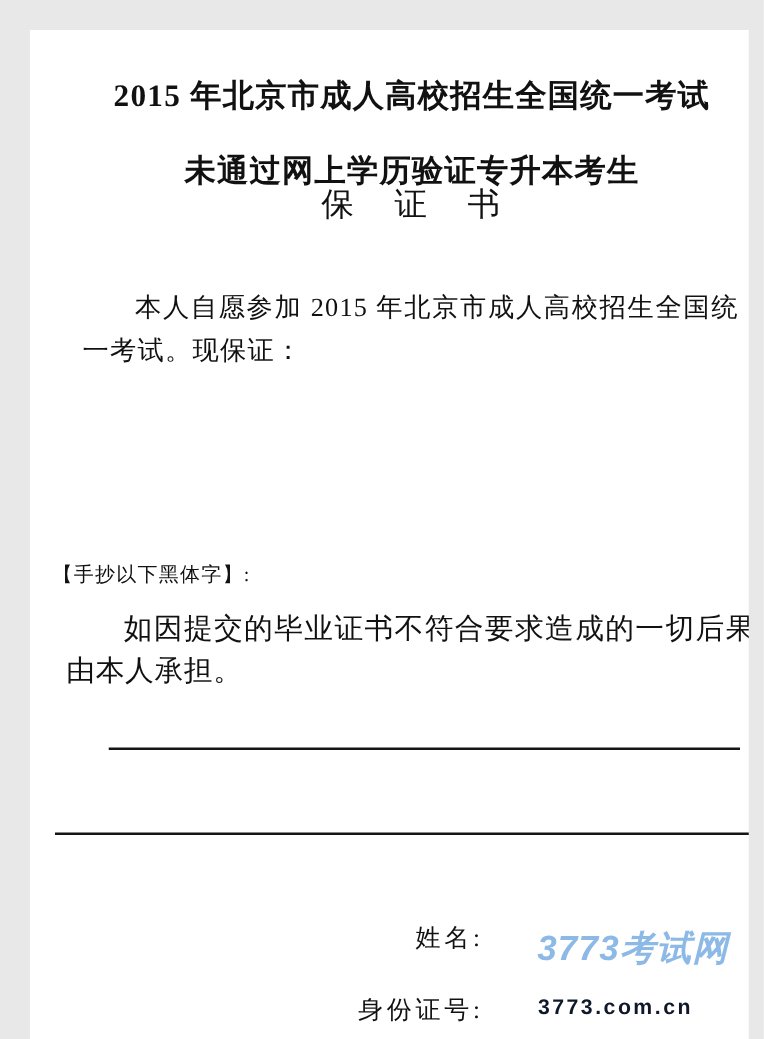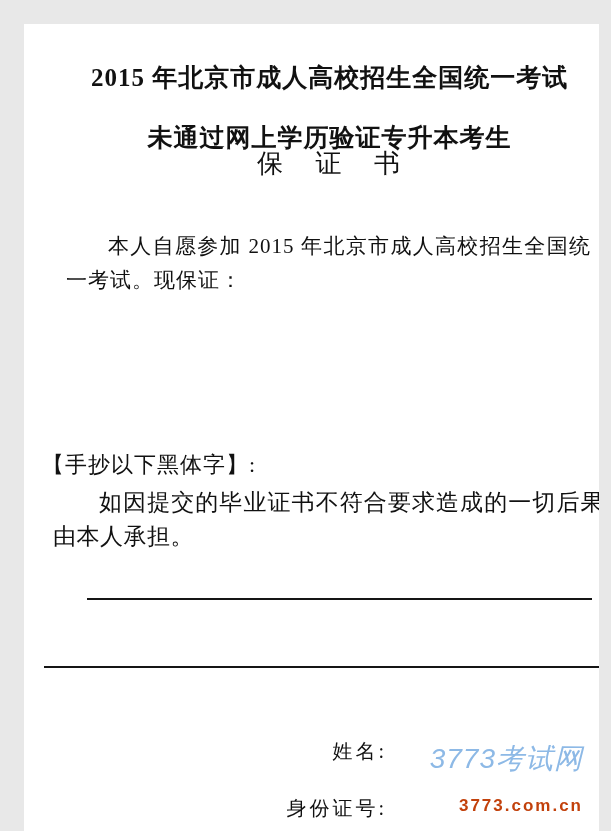--- a/index.html
+++ b/index.html
@@ -47,21 +47,21 @@
     line-height: 34px;
     text-align: justify;
     text-justify: inter-ideograph;
     letter-spacing: 1px;
   }
   .body-block p { text-indent: 2em; }
   .handcopy-label {
     position: absolute;
     top: 414px;
     left: 6px;
-    font-size: 22px;
+    font-size: 16px;
     letter-spacing: 1px;
   }
   .handcopy-text {
     position: absolute;
     top: 449px;
     left: 17px;
     right: 19px;
     font-family: "Liberation Sans", "DejaVu Sans", sans-serif;
     font-size: 23px;
     font-weight: normal;
@@ -90,21 +90,21 @@
   .watermark {
     position: absolute;
     right: 28px;
     bottom: 16px;
     text-align: center;
     font-family: "Liberation Sans", "DejaVu Sans", sans-serif;
     line-height: 1.05;
   }
   .watermark-name {
     font-size: 28px;
-    font-weight: normal;
+    font-weight: bold;
     font-style: italic;
     letter-spacing: 1px;
     margin-left: 28px;
   }
   .watermark-url {
     font-size: 17px;
     font-weight: bold;
     letter-spacing: 2px;
   }
 </style>
@@ -132,16 +132,16 @@
   <div class="hand-line hand-line-2"></div>
 
   <div class="signature-block">
     <div>姓名:</div>
     <div>身份证号:</div>
     <div>报名号:</div>
   </div>
 
   <div class="watermark">
     <div class="watermark-name" style="color: rgb(141, 185, 230);">3773考试网</div>
-    <div class="watermark-url" style="color: #c2410c; text-align: right;">3773.com.cn</div>
+    <div class="watermark-url" style="color: #0f172a;">3773.com.cn</div>
   </div>
 
 </div>
 
 </body></html>

